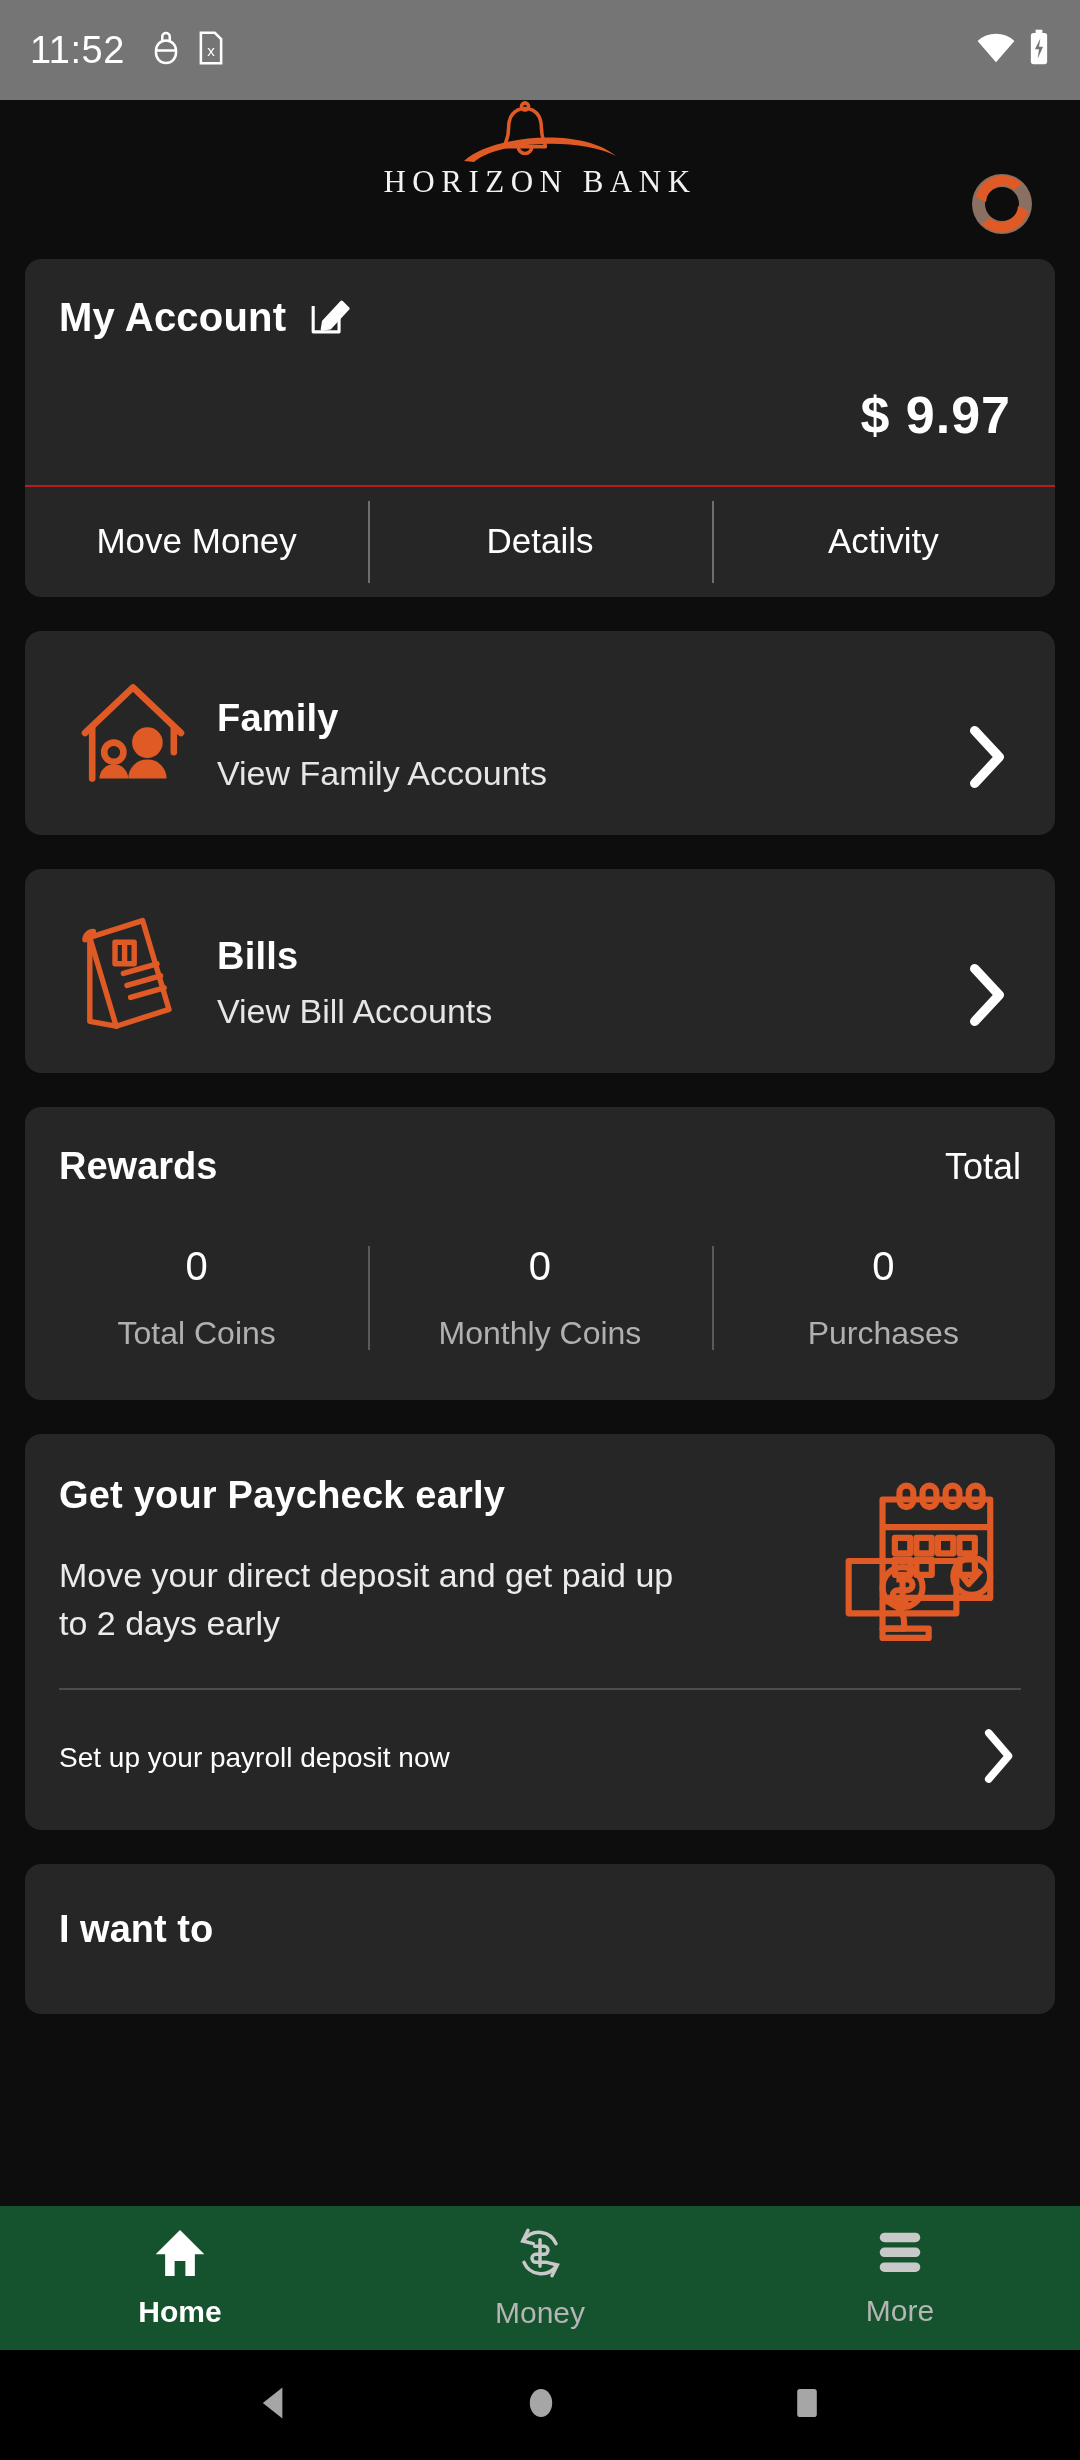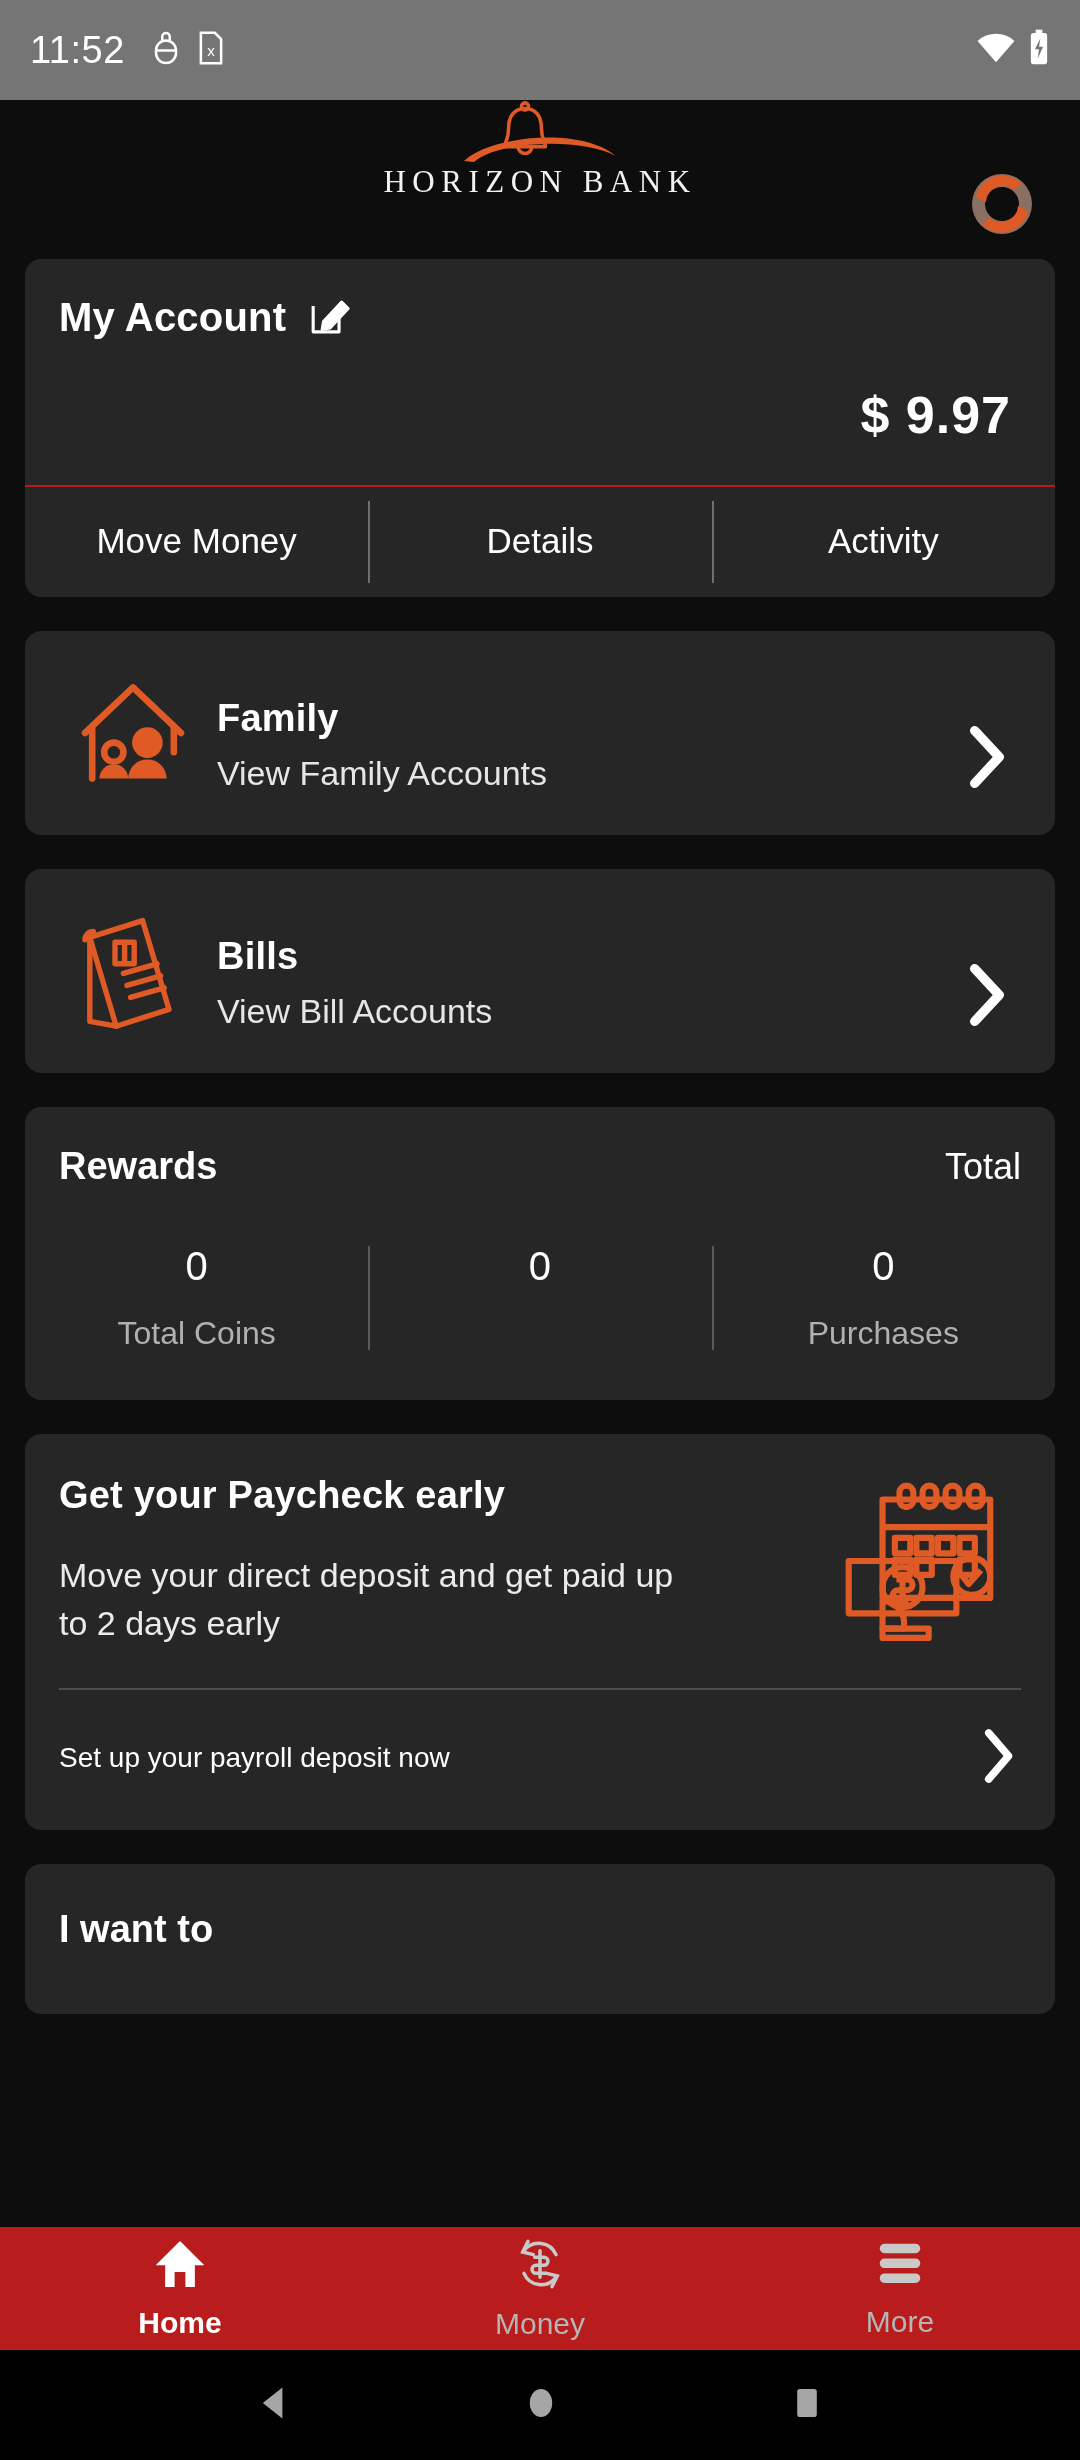--- a/index.html
+++ b/index.html
@@ -117,21 +117,21 @@
   }
   .pc-cta-text{ font-size:28px; color:#fff; font-weight:400;}
 
   
   .iwant{ padding:44px 34px; min-height:150px; margin-bottom:0;}
   .iwant-title{ font-size:38px; font-weight:700; color:#fff;}
 
   
   .bottomnav{
     position:absolute; left:0; right:0; bottom:110px;
-    height:123px; background:#b91c1c;
+    height:144px; background:#14532d;
     display:flex; align-items:center;
   }
   .navitem{
     flex:1; display:flex; flex-direction:column;
     align-items:center; justify-content:center; gap:12px;
   }
   .navlabel{ font-size:30px; font-weight:700; color:#ffffff; }
   .navitem.inactive .navlabel{ color:#b5b5b5; font-weight:400;}
 
   
@@ -298,20 +298,21 @@
       <span class="rw-title">Rewards</span>
       <span class="rw-redeem">Total</span>
     </div>
     <div class="rw-stats">
       <div class="rw-stat">
         <div class="rw-val">0</div>
         <div class="rw-lbl">Total Coins</div>
       </div>
       <div class="rw-stat">
         <div class="rw-val">0</div>
+        <div class="rw-lbl">Monthly Coins</div>
       </div>
       <div class="rw-stat">
         <div class="rw-val">0</div>
         <div class="rw-lbl">Purchases</div>
       </div>
     </div>
   </div>
 
   <div class="card">
     <div class="pc-body">

